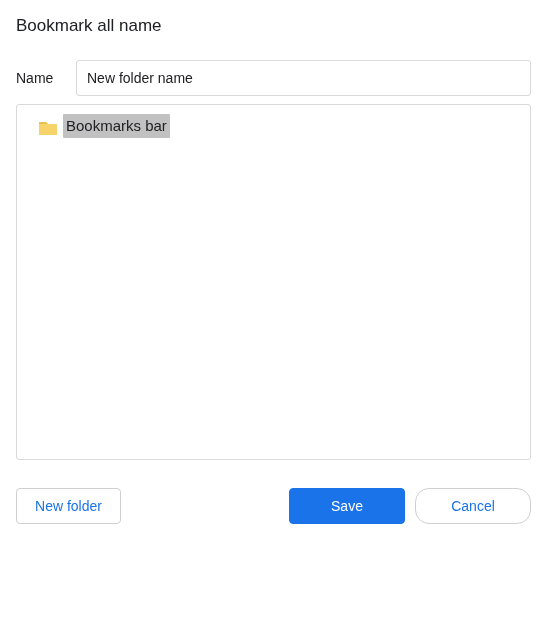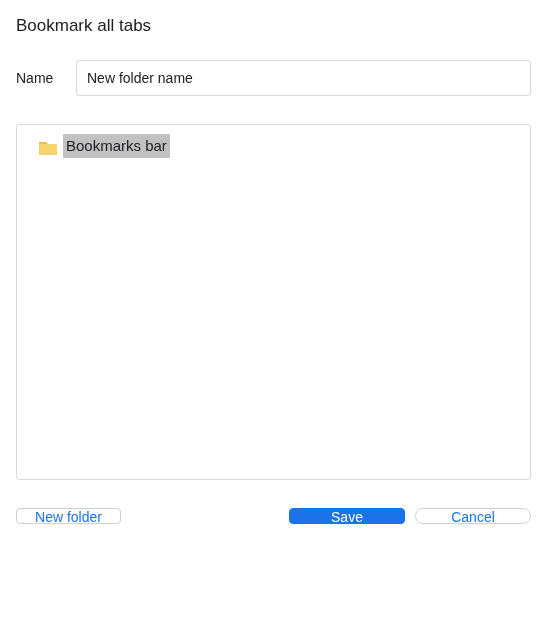--- a/index.html
+++ b/index.html
@@ -18,21 +18,21 @@
     }
     .dialog-title {
       font-size: 17px;
       color: #202124;
       font-weight: 400;
       margin-bottom: 24px;
     }
     .name-row {
       display: flex;
       align-items: center;
-      margin-bottom: 28px;
+      margin-bottom: 8px;
     }
     .name-label {
       width: 60px;
       font-size: 14px;
       color: #202124;
     }
     .name-input {
       flex: 1;
       height: 36px;
       padding: 16px 10px;
@@ -75,21 +75,21 @@
     .button-row {
       display: flex;
       align-items: center;
       margin-top: 28px;
       gap: 10px;
     }
     .spacer {
       flex: 1;
     }
     .btn {
-      height: 16px;
+      height: 36px;
       padding: 0 18px;
       border-radius: 4px;
       font-size: 14px;
       font-family: inherit;
       cursor: pointer;
       border: 1px solid #d0d0d0;
       background: #fff;
       color: #1a73e8;
       min-width: 78px;
     }
@@ -105,21 +105,21 @@
       margin-left: 12px;
     }
     .btn-cancel {
       min-width: 116px;
       border-radius: 14px;
     }
   </style>
 </head>
 <body>
 
-<div class="dialog-title">Bookmark all tabs</div>
+<div class="dialog-title">Bookmark all name</div>
 
 <div class="name-row">
   <div class="name-label">Name</div>
   <input type="text" class="name-input" value="New folder name" style="">
 </div>
 
 <div class="folder-tree">
   <div class="tree-item">
     <span class="folder-icon">
       <svg viewBox="0 0 18 15" width="18" height="15">

